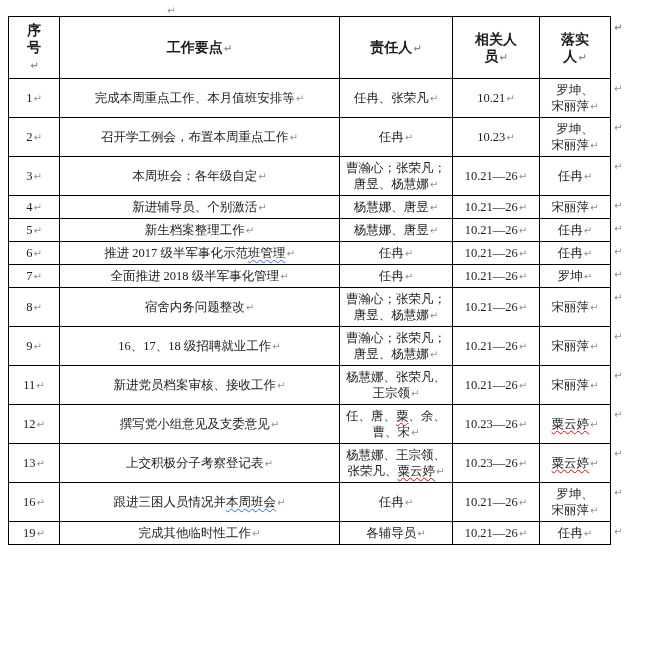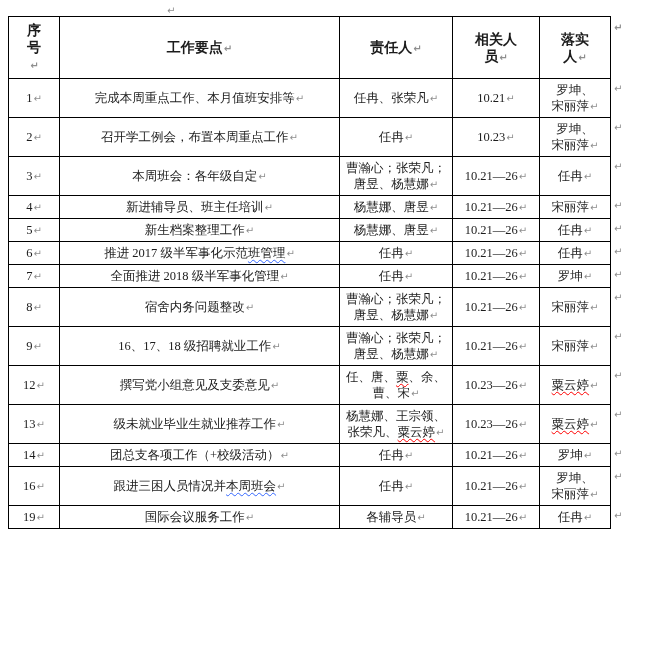--- a/index.html
+++ b/index.html
@@ -89,21 +89,21 @@
           <td><span>3</span><span class="pm">↵</span></td>
           <td><span>本周班会：各年级自定</span><span class="pm">↵</span></td>
           <td><span>曹瀚心；张荣凡；
 唐昱、杨慧娜</span><span class="pm">↵</span></td>
           <td><span>10.21—26</span><span class="pm">↵</span></td>
           <td><span>任冉</span><span class="pm">↵</span></td>
           <td class="gutter"><span class="pm">↵</span></td>
         </tr>
         <tr>
           <td><span>4</span><span class="pm">↵</span></td>
-          <td><span>新进辅导员、班主任培训</span><span class="pm">↵</span></td>
+          <td><span>新进辅导员、个别激活</span><span class="pm">↵</span></td>
           <td><span>杨慧娜、唐昱</span><span class="pm">↵</span></td>
           <td><span>10.21—26</span><span class="pm">↵</span></td>
           <td><span>宋丽萍</span><span class="pm">↵</span></td>
           <td class="gutter"><span class="pm">↵</span></td>
         </tr>
         <tr>
           <td><span>5</span><span class="pm">↵</span></td>
           <td><span>新生档案整理工作</span><span class="pm">↵</span></td>
           <td><span>杨慧娜、唐昱</span><span class="pm">↵</span></td>
           <td><span>10.21—26</span><span class="pm">↵</span></td>
@@ -138,57 +138,58 @@
         <tr>
           <td><span>9</span><span class="pm">↵</span></td>
           <td><span>16、17、18 级招聘就业工作</span><span class="pm">↵</span></td>
           <td><span>曹瀚心；张荣凡；
 唐昱、杨慧娜</span><span class="pm">↵</span></td>
           <td><span>10.21—26</span><span class="pm">↵</span></td>
           <td><span>宋丽萍</span><span class="pm">↵</span></td>
           <td class="gutter"><span class="pm">↵</span></td>
         </tr>
         <tr>
+          <td><span>11</span><span class="pm">↵</span></td>
+          <td><span>新进党员档案审核、接收工作</span><span class="pm">↵</span></td>
+          <td><span>杨慧娜、张荣凡、
+王宗领</span><span class="pm">↵</span></td>
+          <td><span>10.21—26</span><span class="pm">↵</span></td>
+          <td><span>宋丽萍</span><span class="pm">↵</span></td>
+          <td class="gutter"><span class="pm">↵</span></td>
+        </tr>
+        <tr>
           <td><span>12</span><span class="pm">↵</span></td>
           <td><span>撰写党小组意见及支委意见</span><span class="pm">↵</span></td>
           <td><span>任、唐、</span><span class="sq-red">粟</span><span>、余、
 曹、宋</span><span class="pm">↵</span></td>
           <td><span>10.23—26</span><span class="pm">↵</span></td>
           <td><span class="sq-red">粟云婷</span><span class="pm">↵</span></td>
           <td class="gutter"><span class="pm">↵</span></td>
         </tr>
         <tr>
           <td><span>13</span><span class="pm">↵</span></td>
-          <td><span>级未就业毕业生就业推荐工作</span><span class="pm">↵</span></td>
+          <td><span>上交积极分子考察登记表</span><span class="pm">↵</span></td>
           <td><span>杨慧娜、王宗领、
 张荣凡、</span><span class="sq-red">粟云婷</span><span class="pm">↵</span></td>
           <td><span>10.23—26</span><span class="pm">↵</span></td>
           <td><span class="sq-red">粟云婷</span><span class="pm">↵</span></td>
-          <td class="gutter"><span class="pm">↵</span></td>
-        </tr>
-        <tr>
-          <td><span>14</span><span class="pm">↵</span></td>
-          <td><span>团总支各项工作（+校级活动）</span><span class="pm">↵</span></td>
-          <td><span>任冉</span><span class="pm">↵</span></td>
-          <td><span>10.21—26</span><span class="pm">↵</span></td>
-          <td><span>罗坤</span><span class="pm">↵</span></td>
           <td class="gutter"><span class="pm">↵</span></td>
         </tr>
         <tr>
           <td><span>16</span><span class="pm">↵</span></td>
           <td><span>跟进三困人员情况并</span><span class="sq-blue">本周班会</span><span class="pm">↵</span></td>
           <td><span>任冉</span><span class="pm">↵</span></td>
           <td><span>10.21—26</span><span class="pm">↵</span></td>
           <td><span>罗坤、
 宋丽萍</span><span class="pm">↵</span></td>
           <td class="gutter"><span class="pm">↵</span></td>
         </tr>
         <tr>
           <td><span>19</span><span class="pm">↵</span></td>
-          <td><span>国际会议服务工作</span><span class="pm">↵</span></td>
+          <td><span>完成其他临时性工作</span><span class="pm">↵</span></td>
           <td><span>各辅导员</span><span class="pm">↵</span></td>
           <td><span>10.21—26</span><span class="pm">↵</span></td>
           <td><span>任冉</span><span class="pm">↵</span></td>
           <td class="gutter"><span class="pm">↵</span></td>
         </tr>
       </tbody>
   </table>
 </div>
 
 </body></html>

